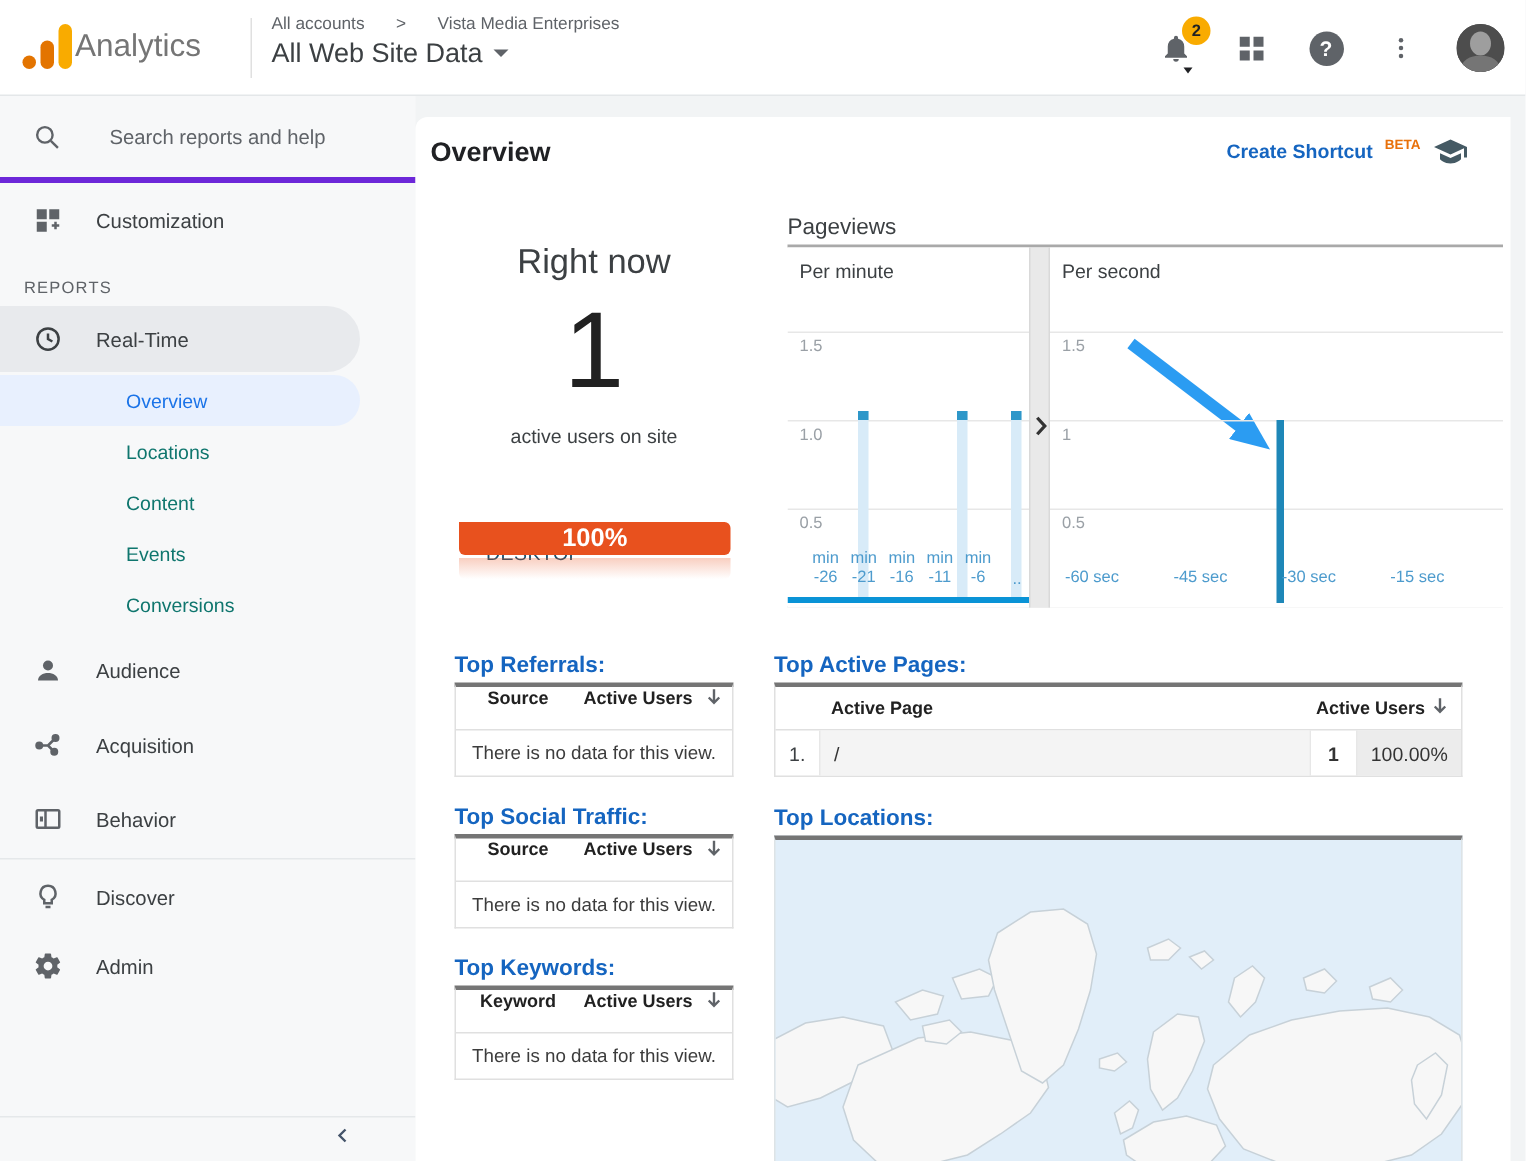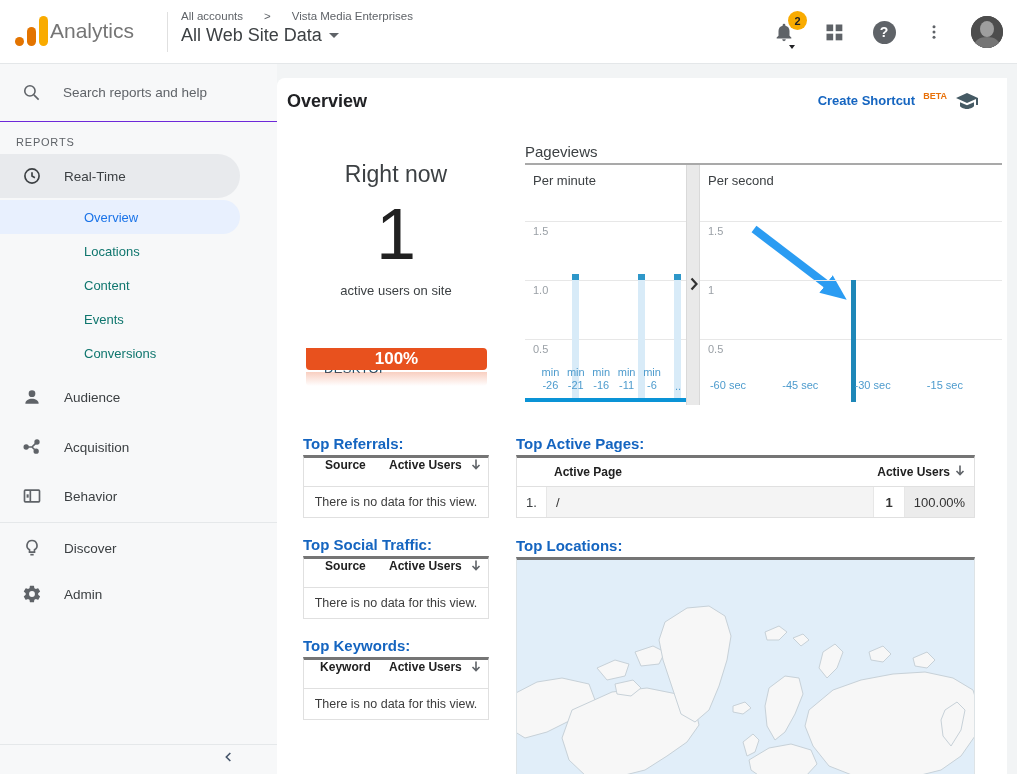--- a/index.html
+++ b/index.html
@@ -21,21 +21,21 @@
   .caret-down { width:0; height:0; border-left:5px solid transparent; border-right:5px solid transparent; border-top:5px solid #5f6368; display:inline-block; }
   .header-actions { position:absolute; right:8px; top:0; height:64px; display:flex; align-items:center; gap:24px; }
   .icon-btn { position:relative; width:26px; height:26px; display:flex; align-items:center; justify-content:center; cursor:pointer; }
   .badge { position:absolute; top:-8px; right:-10px; width:19px; height:19px; border-radius:50%; background:#f9ab00; color:#202124; font-size:11px; font-weight:bold; display:flex; align-items:center; justify-content:center; }
   .bell-caret { position:absolute; bottom:-4px; right:2px; width:0; height:0; border-left:3.5px solid transparent; border-right:3.5px solid transparent; border-top:4px solid #202124; }
   .help-circle { width:23px; height:23px; border-radius:50%; background:#5f6368; color:#fff; font-size:14px; font-weight:bold; display:flex; align-items:center; justify-content:center; }
   .avatar { width:32px; height:32px; border-radius:50%; overflow:hidden; background:#4d4d4d; cursor:pointer; margin-right:6px; }
 
   
   .sidebar { position:absolute; left:0; top:64px; width:277px; height:710px; background:#f7f8f9; }
-  .search-row { height:58px; display:flex; align-items:center; padding-left:22px; gap:22px; border-bottom:1px solid #6d28d9; }
+  .search-row { height:58px; display:flex; align-items:center; padding-left:22px; gap:32px; border-bottom:4px solid #6d28d9; }
   .search-input { border:none; outline:none; background:transparent; font-size:13.5px; color:#5f6368; font-family:inherit; width:180px; }
   .search-input::placeholder { color:#5f6368; opacity:1; }
   .nav-item { height:50px; display:flex; align-items:center; padding-left:22px; gap:22px; font-size:13.5px; color:#3c4043; cursor:pointer; }
   .reports-label { padding:14px 0 6px 16px; font-size:11px; letter-spacing:.8px; color:#5f6368; }
   .pill { width:240px; border-radius:0 24px 24px 0; }
   .realtime-row { height:44px; background:#e8eaed; display:flex; align-items:center; padding-left:22px; gap:22px; font-size:13.5px; color:#3c4043; cursor:pointer; }
   .sub-item { height:34px; display:flex; align-items:center; padding-left:84px; font-size:13px; color:#0f766e; cursor:pointer; }
   .sub-item.active { background:#e8f0fe; color:#1a73e8; }
   .side-divider { height:1px; background:#e5e8ea; margin:2px 0; }
   .collapse-row { position:absolute; bottom:0; left:0; width:277px; height:30px; border-top:1px solid #e5e8ea; }
@@ -163,20 +163,31 @@
 </div>
 
 <div class="sidebar">
   <div class="search-row">
     <svg width="19" height="19" viewBox="0 0 24 24">
         <circle cx="10" cy="10" r="6.5" fill="none" stroke="#5f6368" stroke-width="2"></circle>
         <line x1="15" y1="15" x2="21" y2="21" stroke="#5f6368" stroke-width="2"></line>
       </svg>
     <input class="search-input" placeholder="Search reports and help" style="">
   </div>
+  <div class="nav-item">
+    <svg width="20" height="20" viewBox="0 0 24 24">
+        <g fill="#5f6368">
+          <rect x="3" y="3" width="8" height="8"></rect>
+          <rect x="13" y="3" width="8" height="8"></rect>
+          <rect x="3" y="13" width="8" height="8"></rect>
+          <path d="M17 13h2v2h2v2h-2v2h-2v-2h-2v-2h2z"></path>
+        </g>
+      </svg>
+    <span>Customization</span>
+  </div>
   <div class="reports-label">REPORTS</div>
   <div class="realtime-row pill">
     <svg width="20" height="20" viewBox="0 0 24 24">
         <circle cx="12" cy="12" r="8.5" fill="none" stroke="#3c4043" stroke-width="2"></circle>
         <path d="M12 7.5V12l3.5 2" fill="none" stroke="#3c4043" stroke-width="2"></path>
       </svg>
     <span>Real-Time</span>
   </div>
   <div style="margin-top:2px">
     <div class="sub-item active pill">

